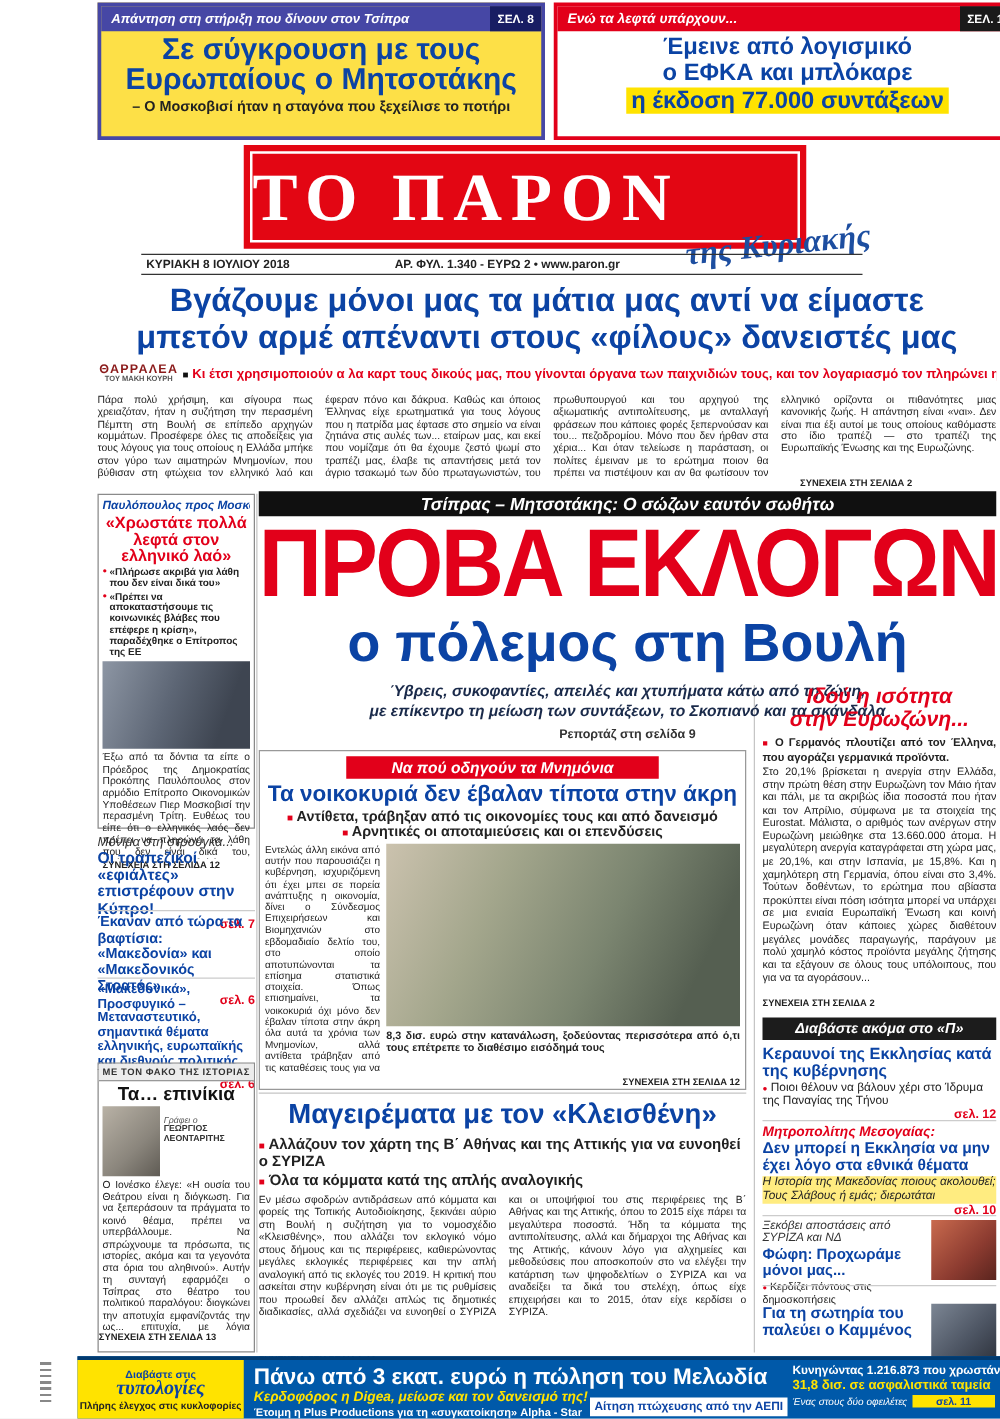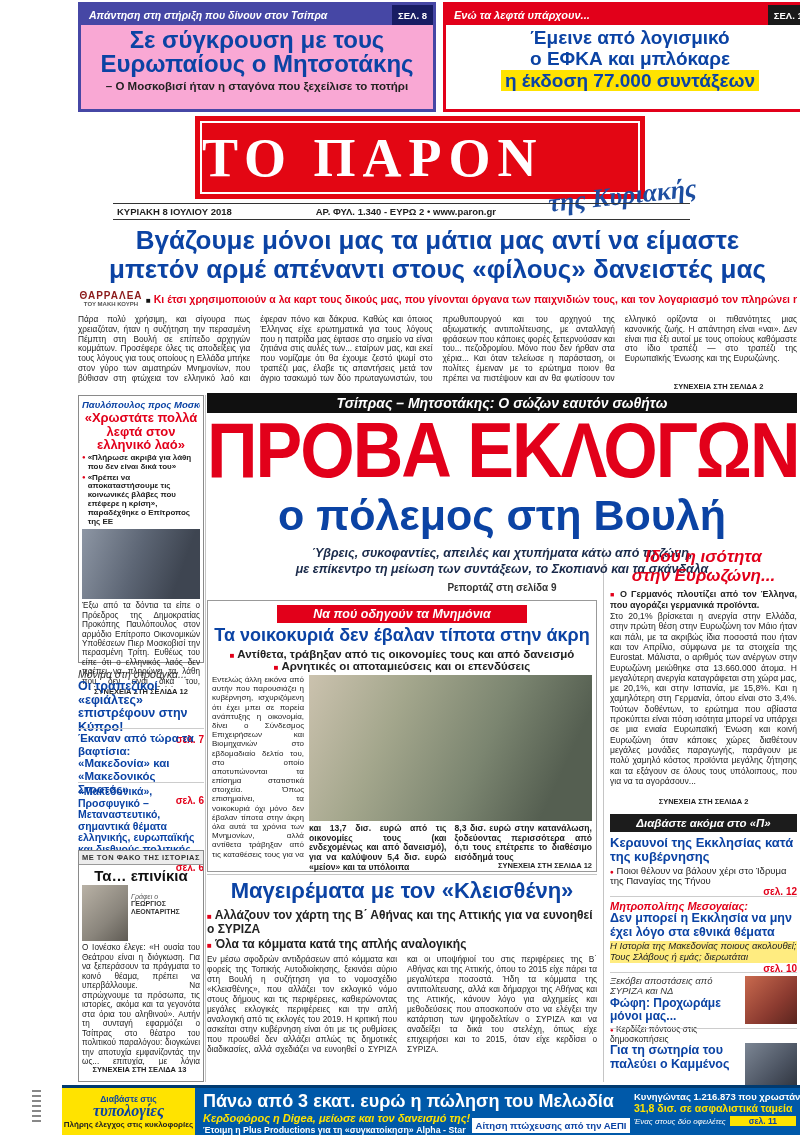--- a/index.html
+++ b/index.html
@@ -9,32 +9,32 @@
   .b{font-weight:bold}
   .i{font-style:italic}
   .ctr{text-align:center}
   .jst{text-align:justify}
   .blue{color:#0b43a4}
   .red{color:#e2001a}
   .white{color:#fff}
   .serif{font-family:"Liberation Serif",serif}
   .kstrip{display:flex;align-items:center;justify-content:space-between;color:#fff;font-weight:bold;font-style:italic}
   .badge{color:#fff;font-style:normal;font-size:9.5px;display:flex;align-items:center;padding:0 6px;height:100%}
-  .cont{font-size:7.5px;font-weight:bold;text-align:center;color:#222}
+  .cont{font-size:7.5px;font-weight:bold;text-align:left;color:#222}
   .pnum{color:#e2001a;font-weight:bold;text-align:right}
   .photo{background:linear-gradient(135deg,#9aa4b0,#6e7884 55%,#50565f)}
   .vrule{position:absolute;width:1px;background:#c5c5c5}
   .hrule{position:absolute;height:1px;background:#c5c5c5}
 </style>
 </head>
 <body>
 
 <div class="page">
 
-  <div class="abs" style="left:78px;top:2px;width:358px;height:110px;border:3px solid #4647a5;background:#f9a8d4">
+  <div class="abs" style="left:78px;top:2px;width:358px;height:110px;border:3px solid #4647a5;background:#fde047">
     <div class="kstrip" style="background:#4647a5;height:20px;padding-left:8px;font-size:10.5px">
       <span>Απάντηση στη στήριξη που δίνουν στον Τσίπρα</span>
       <span class="badge" style="background:#181d63">ΣΕΛ. 8</span>
     </div>
     <div class="b blue ctr" style="font-size:24px;line-height:1.02;padding:3px 4px 0">Σε σύγκρουση με τους Ευρωπαίους ο Μητσοτάκης</div>
     <div class="b ctr" style="font-size:11.5px;padding-top:3px;color:#222">– Ο Μοσκοβισί ήταν η σταγόνα που ξεχείλισε το ποτήρι</div>
   </div>
 
   <div class="abs" style="left:443px;top:2px;width:374px;height:110px;border:3px solid #e2001a;background:#fff">
     <div class="kstrip" style="background:#e2001a;height:20px;padding-left:8px;font-size:11px">
@@ -149,21 +149,20 @@
     </div>
     <div class="ctr" style="font-size:11.5px;font-weight:bold;color:#222">
       <span class="red" style="font-size:8px">■</span>
       <span>Αρνητικές οι αποταμιεύσεις και οι επενδύσεις</span>
     </div>
     <div style="display:flex;padding:3px 4px 0">
       <div class="jst" style="width:92px;flex:none;font-size:8px;line-height:1.15;height:184px;overflow:hidden;color:#222">Εντελώς άλλη εικόνα από αυτήν που παρουσιάζει η κυβέρνηση, ισχυριζόμενη ότι έχει μπει σε πορεία ανάπτυξης η οικονομία, δίνει ο Σύνδεσμος Επιχειρήσεων και Βιομηχανιών στο εβδομαδιαίο δελτίο του, στο οποίο αποτυπώνονται τα επίσημα στατιστικά στοιχεία. Όπως επισημαίνει, τα νοικοκυριά όχι μόνο δεν έβαλαν τίποτα στην άκρη όλα αυτά τα χρόνια των Μνημονίων, αλλά αντίθετα τράβηξαν από τις καταθέσεις τους για να τα βγάλουν πέρα. Όλα αυτά τα χρόνια οι αποταμιεύσεις του ΣΕΒ που λένε ότι: «Τα νοικοκυριά (που περιλαμβάνουν και τους ελεύθερους επαγγελματίες) όχι μόνο δεν έβαλαν τίποτα στην άκρη, αλλά τράβηξαν»</div>
       <div style="flex:1;margin-left:5px">
         <div class="photo" style="height:146px;background:linear-gradient(115deg,#cbc2ae,#a3a68c 30%,#7b8570 60%,#555f51 85%)"></div>
         <div style="display:flex;gap:8px;margin-top:3px">
-          <div class="jst b" style="flex:1;font-size:8.6px;line-height:1.12;color:#222">και 13,7 δισ. ευρώ από τις οικονομίες τους (και ενδεχομένως και από δανεισμό), για να καλύψουν 5,4 δισ. ευρώ «μείον» και τα υπόλοιπα</div>
           <div class="jst b" style="flex:1;font-size:8.6px;line-height:1.12;color:#222">8,3 δισ. ευρώ στην κατανάλωση, ξοδεύοντας περισσότερα από ό,τι τους επέτρεπε το διαθέσιμο εισόδημά τους</div>
         </div>
       </div>
     </div>
     <div class="cont" style="position:absolute;right:4px;bottom:1px">ΣΥΝΕΧΕΙΑ ΣΤΗ ΣΕΛΙΔΑ 12</div>
   </div>
 
   <div class="abs" style="left:207px;top:878px;width:390px;height:204px">
     <div class="b blue ctr" style="font-size:22px;white-space:nowrap">Μαγειρέματα με τον «Κλεισθένη»</div>
     <div style="font-size:12px;font-weight:bold;color:#222;margin-top:4px">

